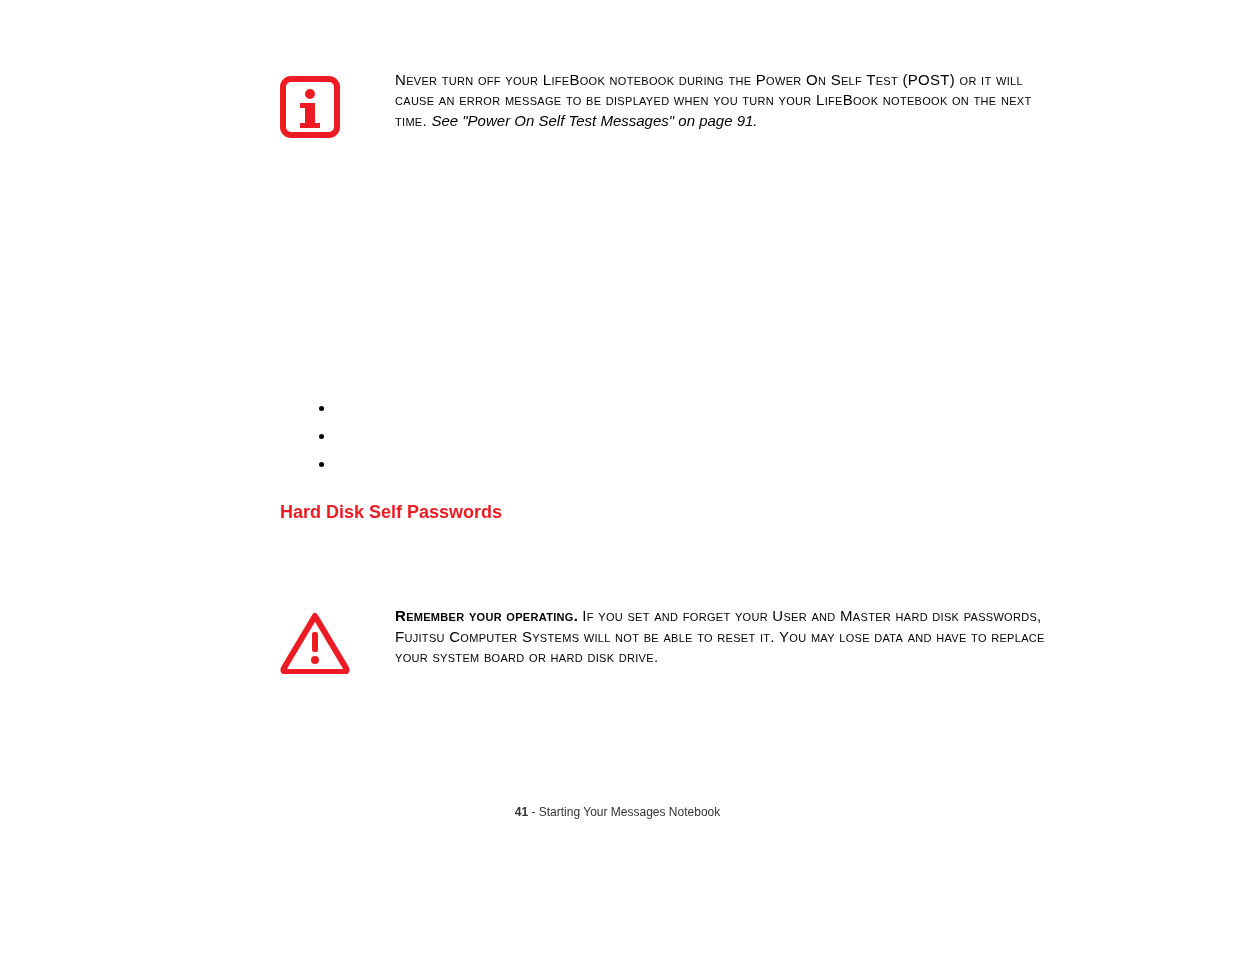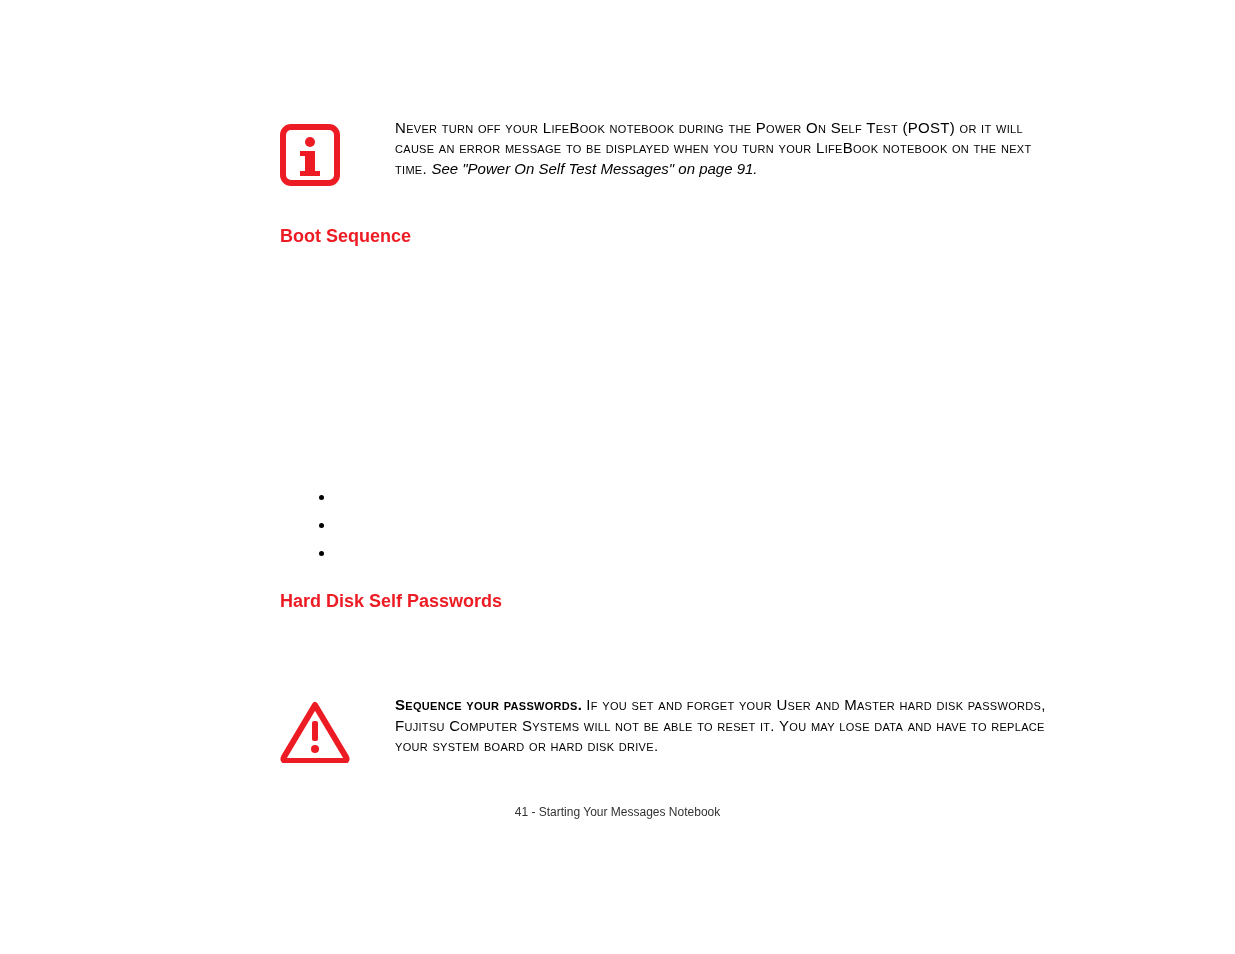--- a/index.html
+++ b/index.html
@@ -9,21 +9,21 @@
     height: 954px;
     background: #ffffff;
     font-family: Arial, Helvetica, sans-serif;
     color: #000000;
   }
   .page {
     position: relative;
     width: 1235px;
     height: 928px;
     box-sizing: border-box;
-    padding: 118px 175px 0 280px;
+    padding: 70px 175px 0 280px;
   }
   .infobox {
     display: flex;
     align-items: flex-start;
     margin-bottom: 40px;
   }
   .infobox .icon-col {
     width: 115px;
     flex: 0 0 115px;
     display: flex;
@@ -76,21 +76,21 @@
   .footer {
     position: absolute;
     left: 0;
     right: 0;
     top: 805px;
     text-align: center;
     font-size: 12px;
     color: #333333;
   }
   .footer .pagenum {
-    font-weight: normal;
+    font-weight: bold;
   }
 </style>
 </head>
 <body>
 
 <div class="page">
 
   <div class="infobox">
     <div class="icon-col">
       <svg width="60" height="62" viewBox="0 0 60 62">
@@ -100,42 +100,41 @@
         <rect x="20" y="27" width="15" height="5" fill="#ed1c24"></rect>
         <rect x="20" y="47" width="20" height="5" fill="#ed1c24"></rect>
       </svg>
     </div>
     <div class="text-col">
       <span class="small-caps">Never turn off your LifeBook notebook during the Power On Self Test (POST) or it will cause an error message to be displayed when you turn your LifeBook notebook on the next time. </span>
       <span class="italic">See "Power On Self Test Messages" on page 91.</span>
     </div>
   </div>
 
-  <h2 class="section-heading">Boot Sequence</h2>
   <p class="body-para">The procedure for starting-up your notebook is termed the Bootup sequence and involves your notebook's BIOS. When your LifeBook notebook is first turned on, the main system memory is empty, and it needs to find instructions to start up your notebook. This information is in the BIOS program. Each time you power up or restart your notebook, it goes through a boot sequence which displays a Fujitsu logo until your operating system is found. During booting, your notebook is performing a standard boot sequence including a Power On Self Test (POST). When the boot sequence is completed without a failure and without a request for the BIOS Setup Utility, the system displays the operating system's opening screen.</p>
   <p class="body-para">The boot sequence is executed when:</p>
   <ul class="bullets">
     <li>You turn on the power to your LifeBook notebook.</li>
     <li>You restart your notebook from the Windows Shut Down dialog box.</li>
     <li>The software initiates a system restart. Example: When you install a new application.</li>
   </ul>
 
   <h2 class="section-heading">Hard Disk Self Passwords</h2>
   <p class="body-para">To provide additional security for your data, you can assign passwords to your hard disk drive(s). This feature is managed in the system BIOS Setup Utility. See BIOS Setup Utility below for information about accessing the utility.</p>
 
   <div class="infobox" style="margin-top:10px;">
     <div class="icon-col">
       <svg width="70" height="62" viewBox="0 0 70 62">
         <path d="M35 4 L66 56 Q68 60 63 60 L7 60 Q2 60 4 56 Z" fill="none" stroke="#ed1c24" stroke-width="6" stroke-linejoin="round"></path>
         <rect x="32" y="20" width="6" height="20" rx="2" fill="#ed1c24"></rect>
         <circle cx="35" cy="48" r="4" fill="#ed1c24"></circle>
       </svg>
     </div>
     <div class="text-col">
-      <span class="small-caps bold">Sequence your passwords.</span>
+      <span class="small-caps bold">Remember your operating.</span>
       <span class="small-caps"> If you set and forget your User and Master hard disk passwords, Fujitsu Computer Systems will not be able to reset it. You may lose data and have to replace your system board or hard disk drive.</span>
     </div>
   </div>
 
   <div class="footer">
     <span class="pagenum">41</span><span> - </span><span>Starting Your Messages Notebook</span>
   </div>
 
 </div>
 

